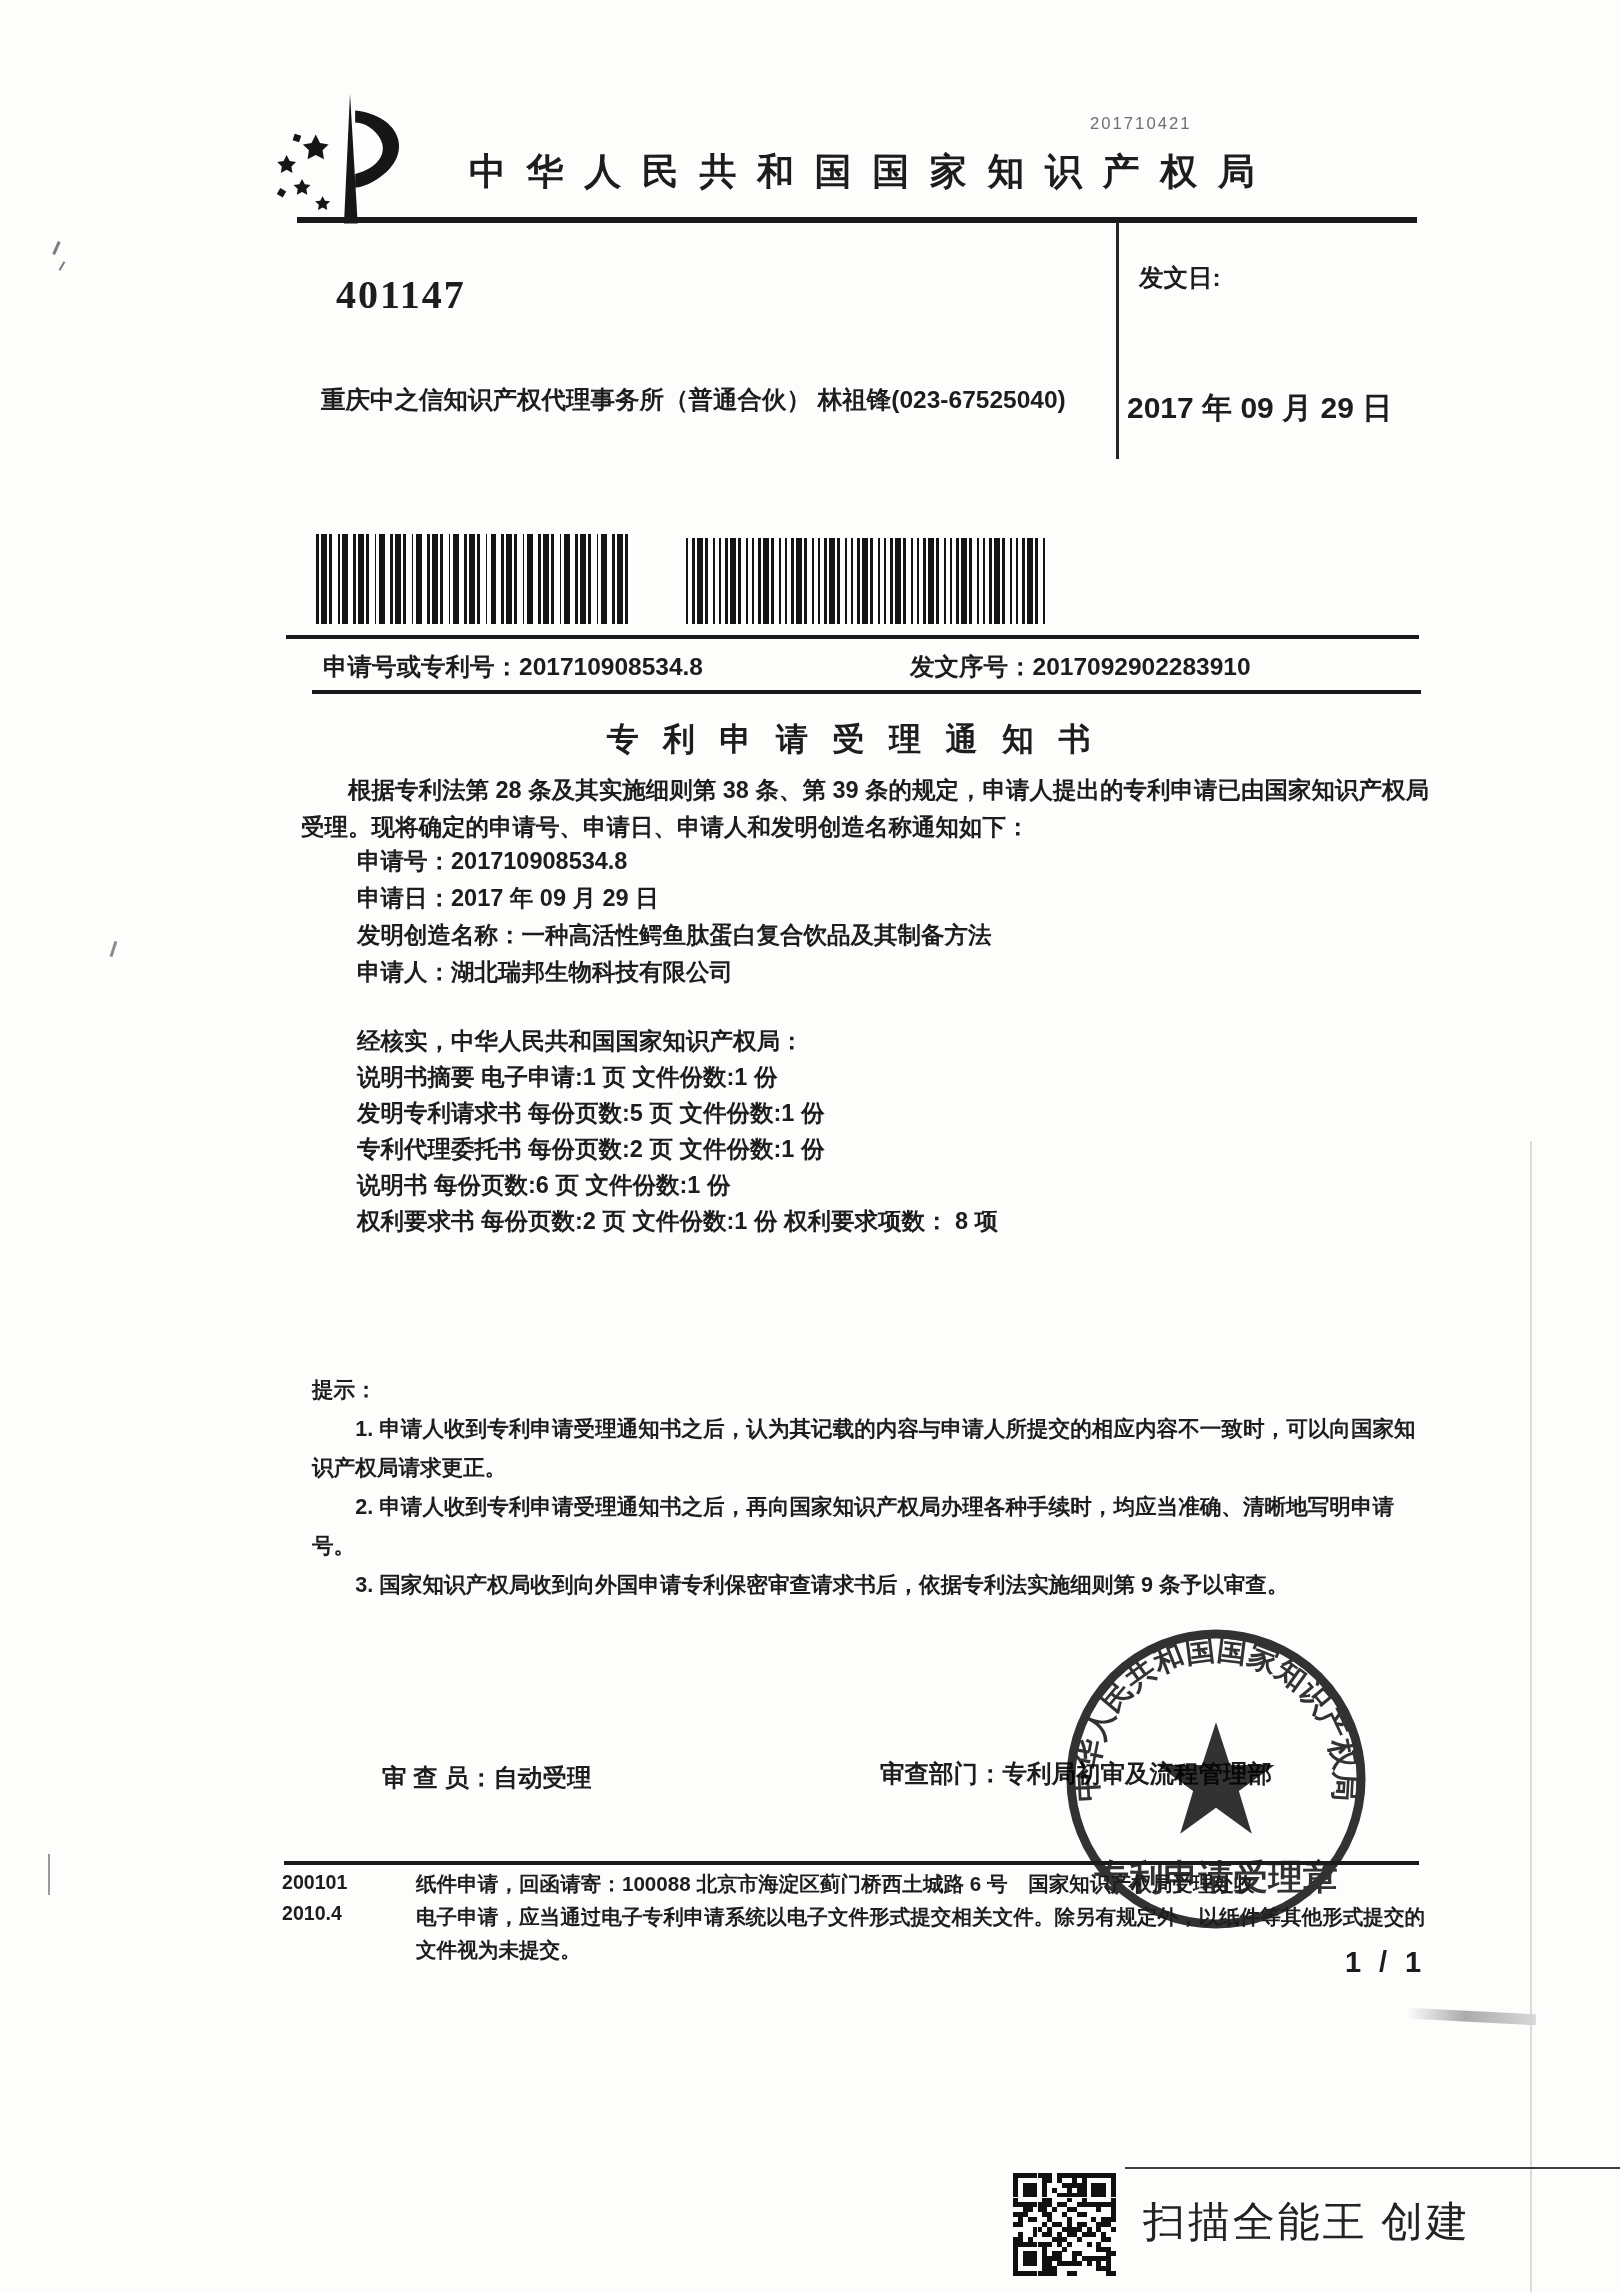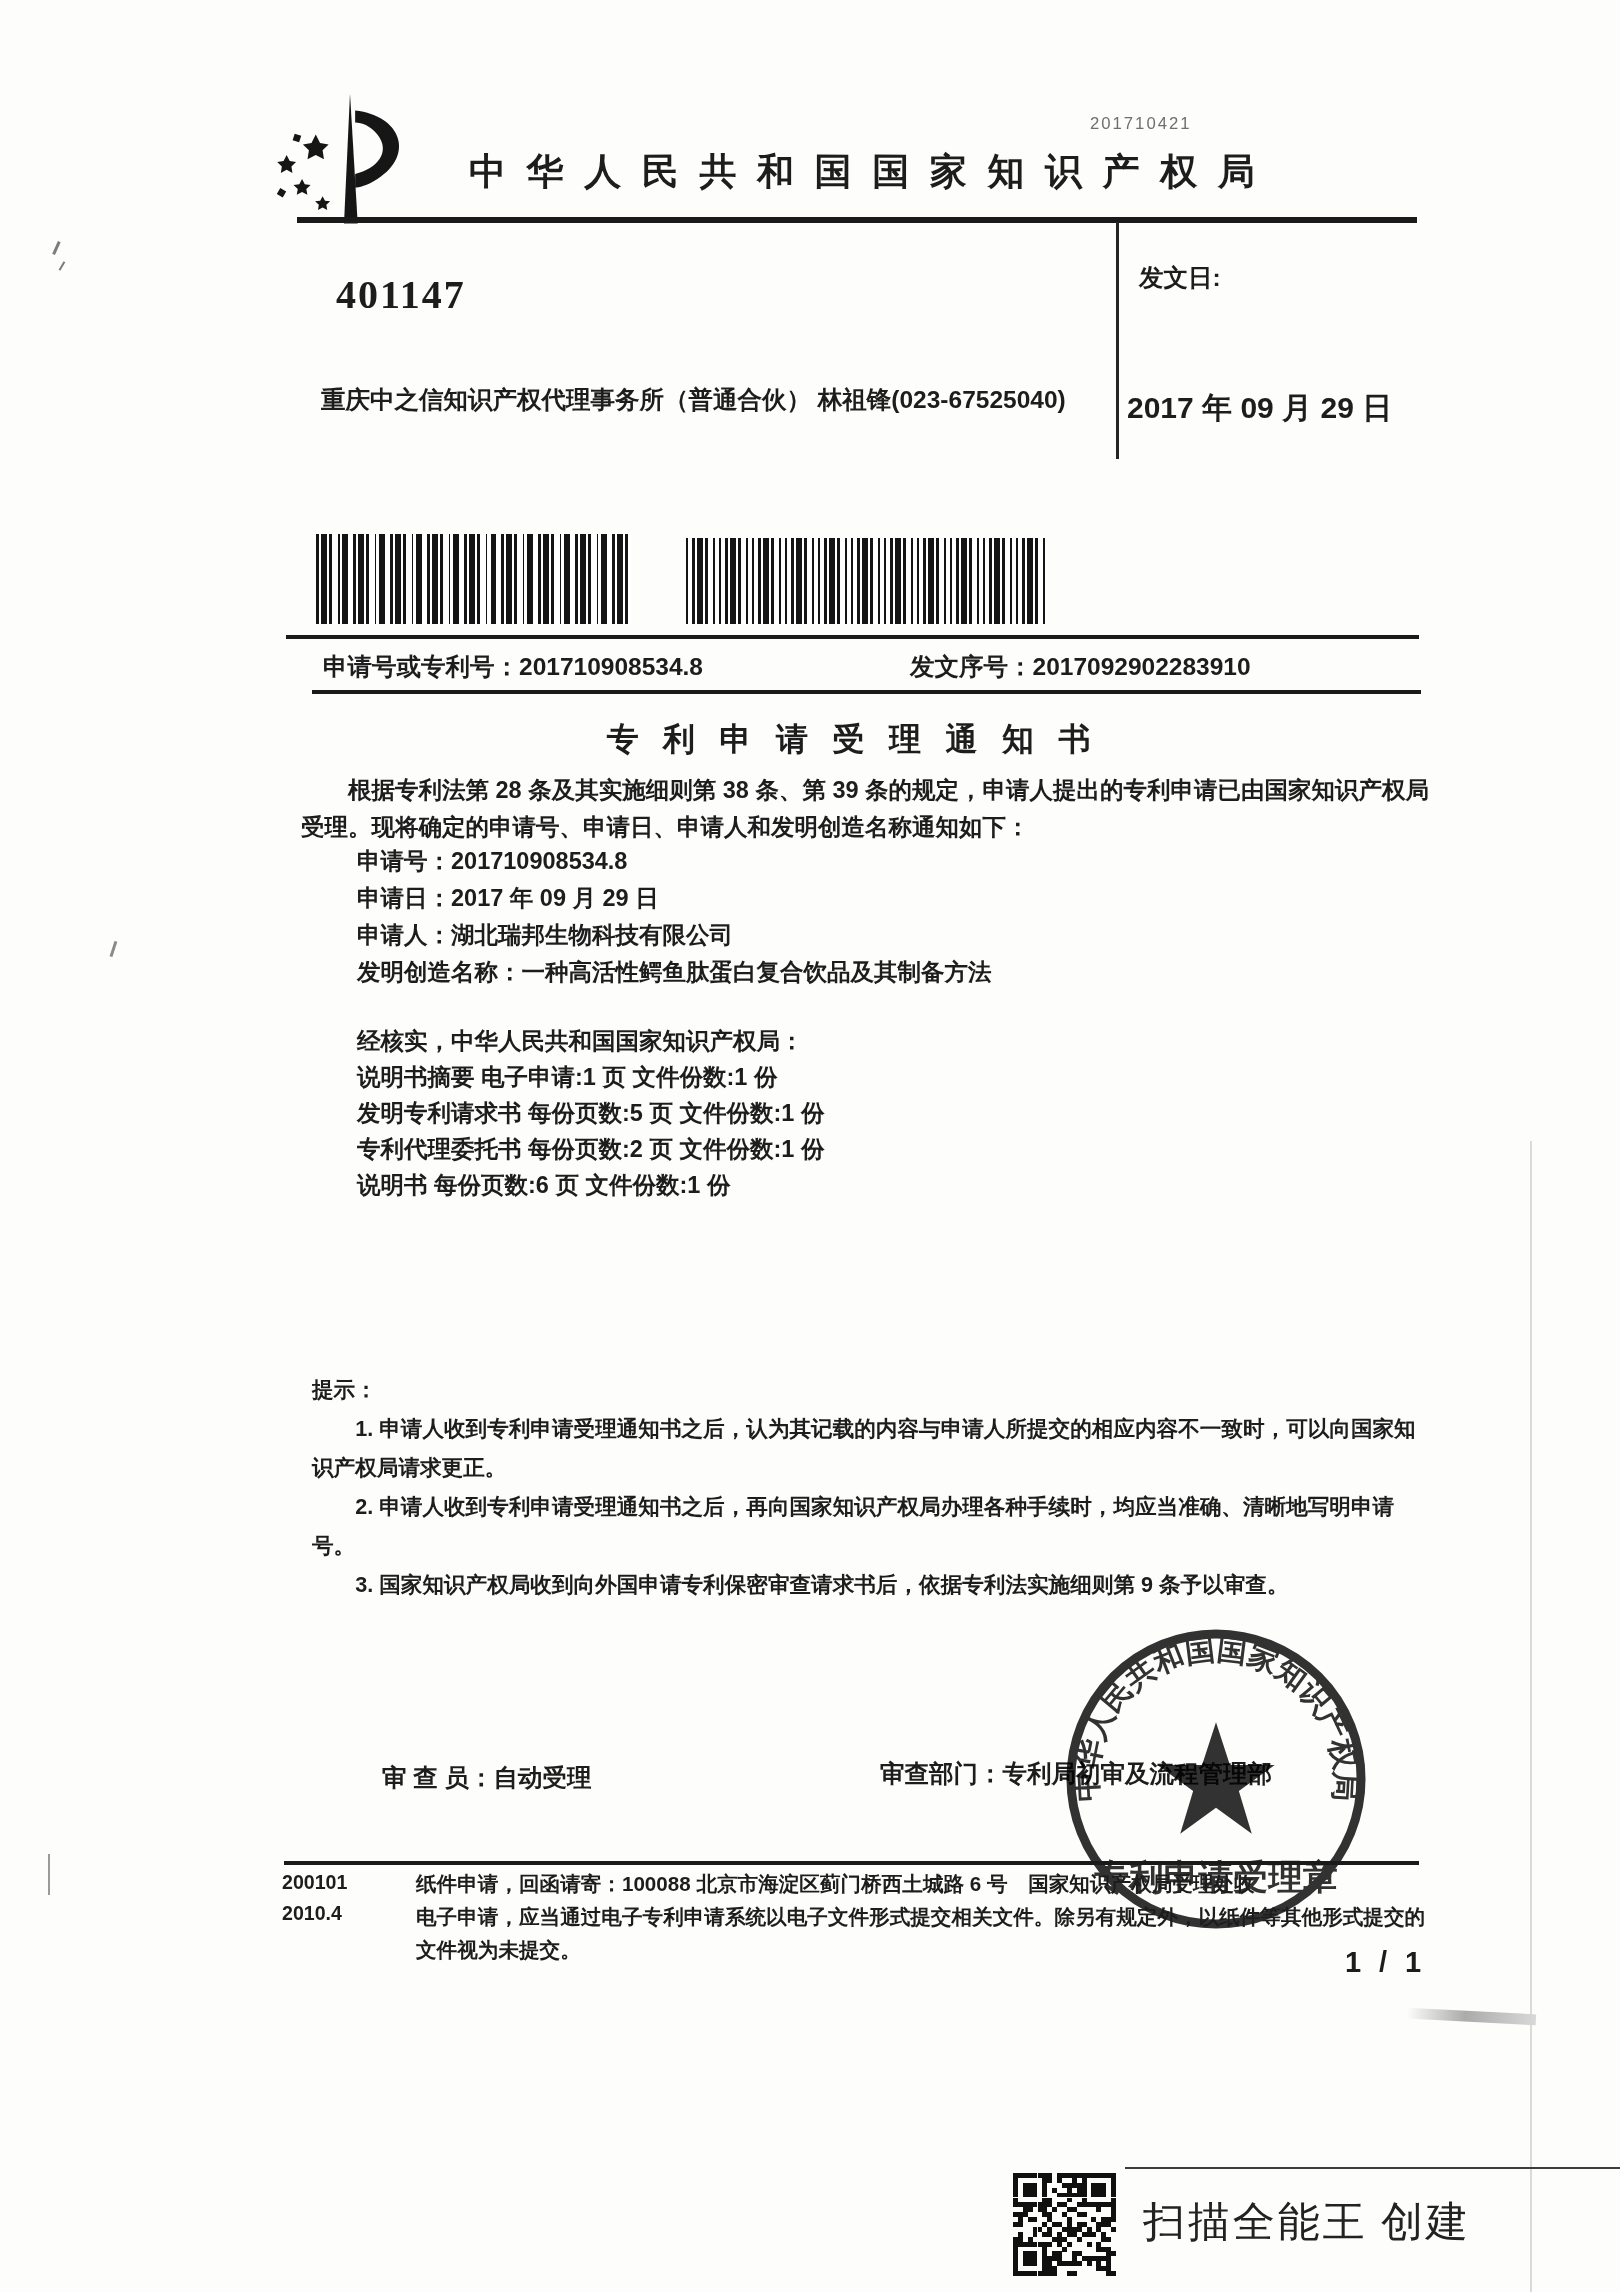--- a/index.html
+++ b/index.html
@@ -117,30 +117,31 @@
   <div class="abs serial-number b nw">发文序号：2017092902283910</div>
   <div class="abs rule rule-mid2"></div>
 
   <div class="abs doc-title nw">专 利 申 请 受 理 通 知 书</div>
 
   <p class="abs intro">根据专利法第 28 条及其实施细则第 38 条、第 39 条的规定，申请人提出的专利申请已由国家知识产权局受理。现将确定的申请号、申请日、申请人和发明创造名称通知如下：</p>
 
   <div class="abs fields b">
     <div class="nw">申请号：201710908534.8</div>
     <div class="nw">申请日：2017 年 09 月 29 日</div>
+    <div class="nw">发明创造名称：一种高活性鳄鱼肽蛋白复合饮品及其制备方法</div>
     <div class="nw">申请人：湖北瑞邦生物科技有限公司</div>
-    <div class="nw">发明创造名称：一种高活性鳄鱼肽蛋白复合饮品及其制备方法</div>
   </div>
 
   <div class="abs received b">
     <div class="nw">经核实，中华人民共和国国家知识产权局：</div>
     <div class="nw">说明书摘要 电子申请:1 页 文件份数:1 份</div>
     <div class="nw">发明专利请求书 每份页数:5 页 文件份数:1 份</div>
     <div class="nw">专利代理委托书 每份页数:2 页 文件份数:1 份</div>
     <div class="nw">说明书 每份页数:6 页 文件份数:1 份</div>
+    <div class="nw">权利要求书 每份页数:2 页 文件份数:1 份 权利要求项数： 8 项</div>
   </div>
 
   <div class="abs notes">
     <p class="notes-title">提示：</p>
     <p>1. 申请人收到专利申请受理通知书之后，认为其记载的内容与申请人所提交的相应内容不一致时，可以向国家知识产权局请求更正。</p>
     <p>2. 申请人收到专利申请受理通知书之后，再向国家知识产权局办理各种手续时，均应当准确、清晰地写明申请号。</p>
     <p>3. 国家知识产权局收到向外国申请专利保密审查请求书后，依据专利法实施细则第 9 条予以审查。</p>
   </div>
 
   <div class="abs examiner b nw">审 查 员：自动受理</div>

